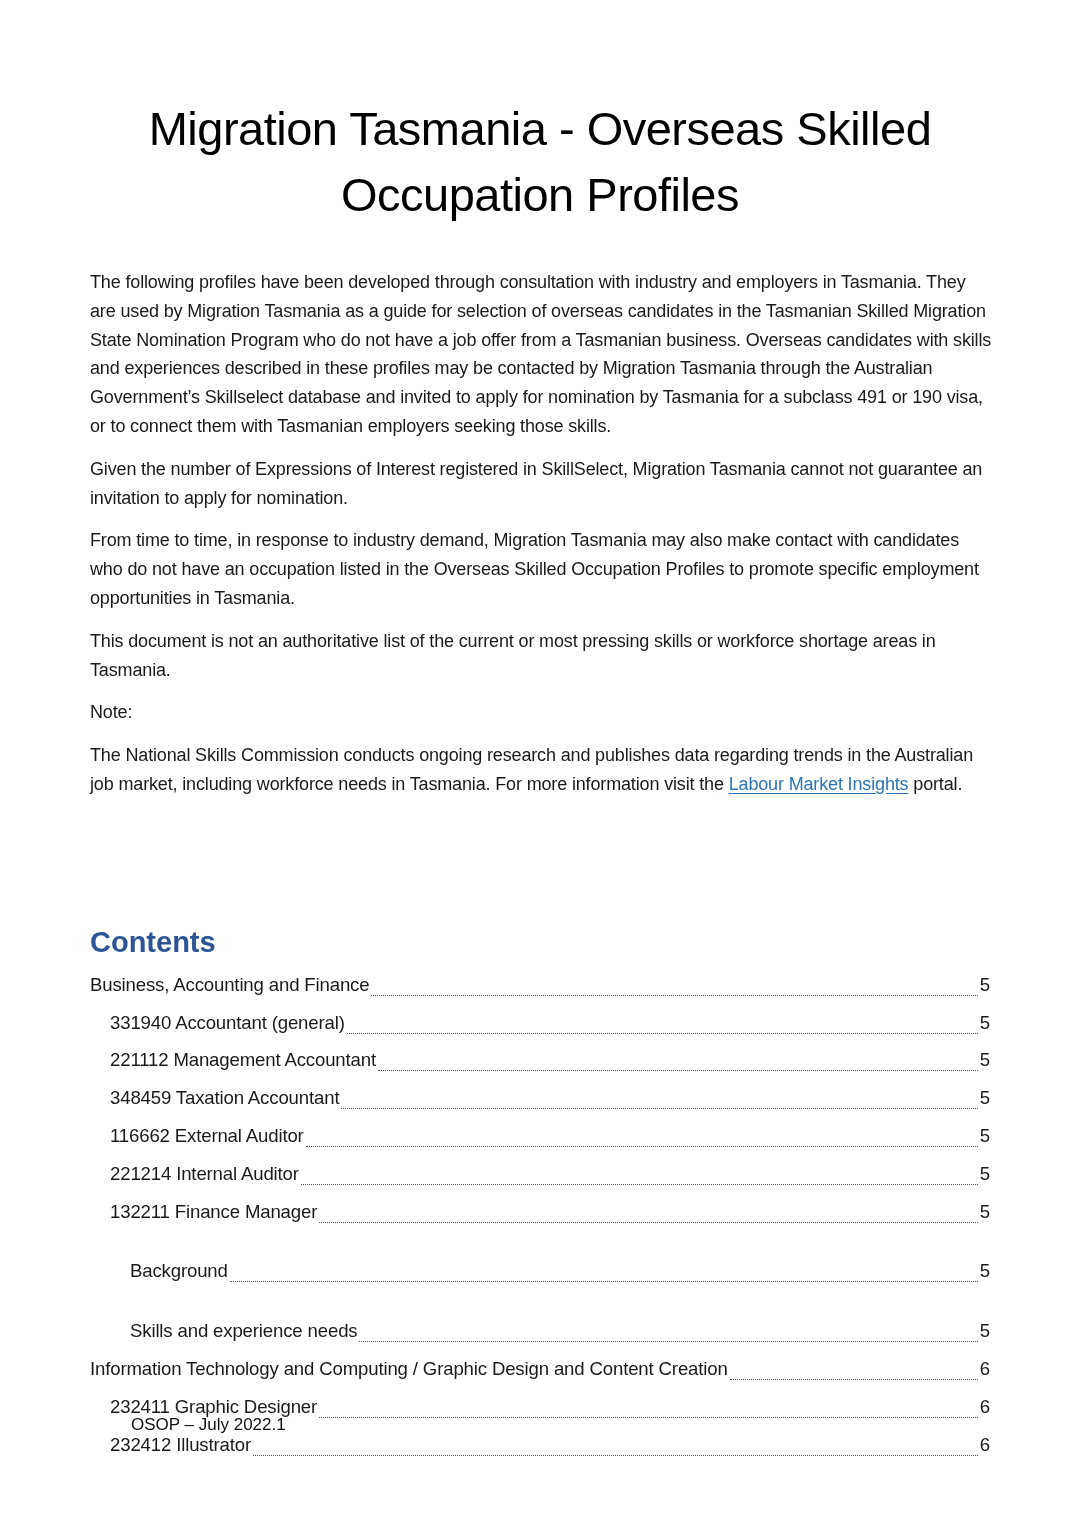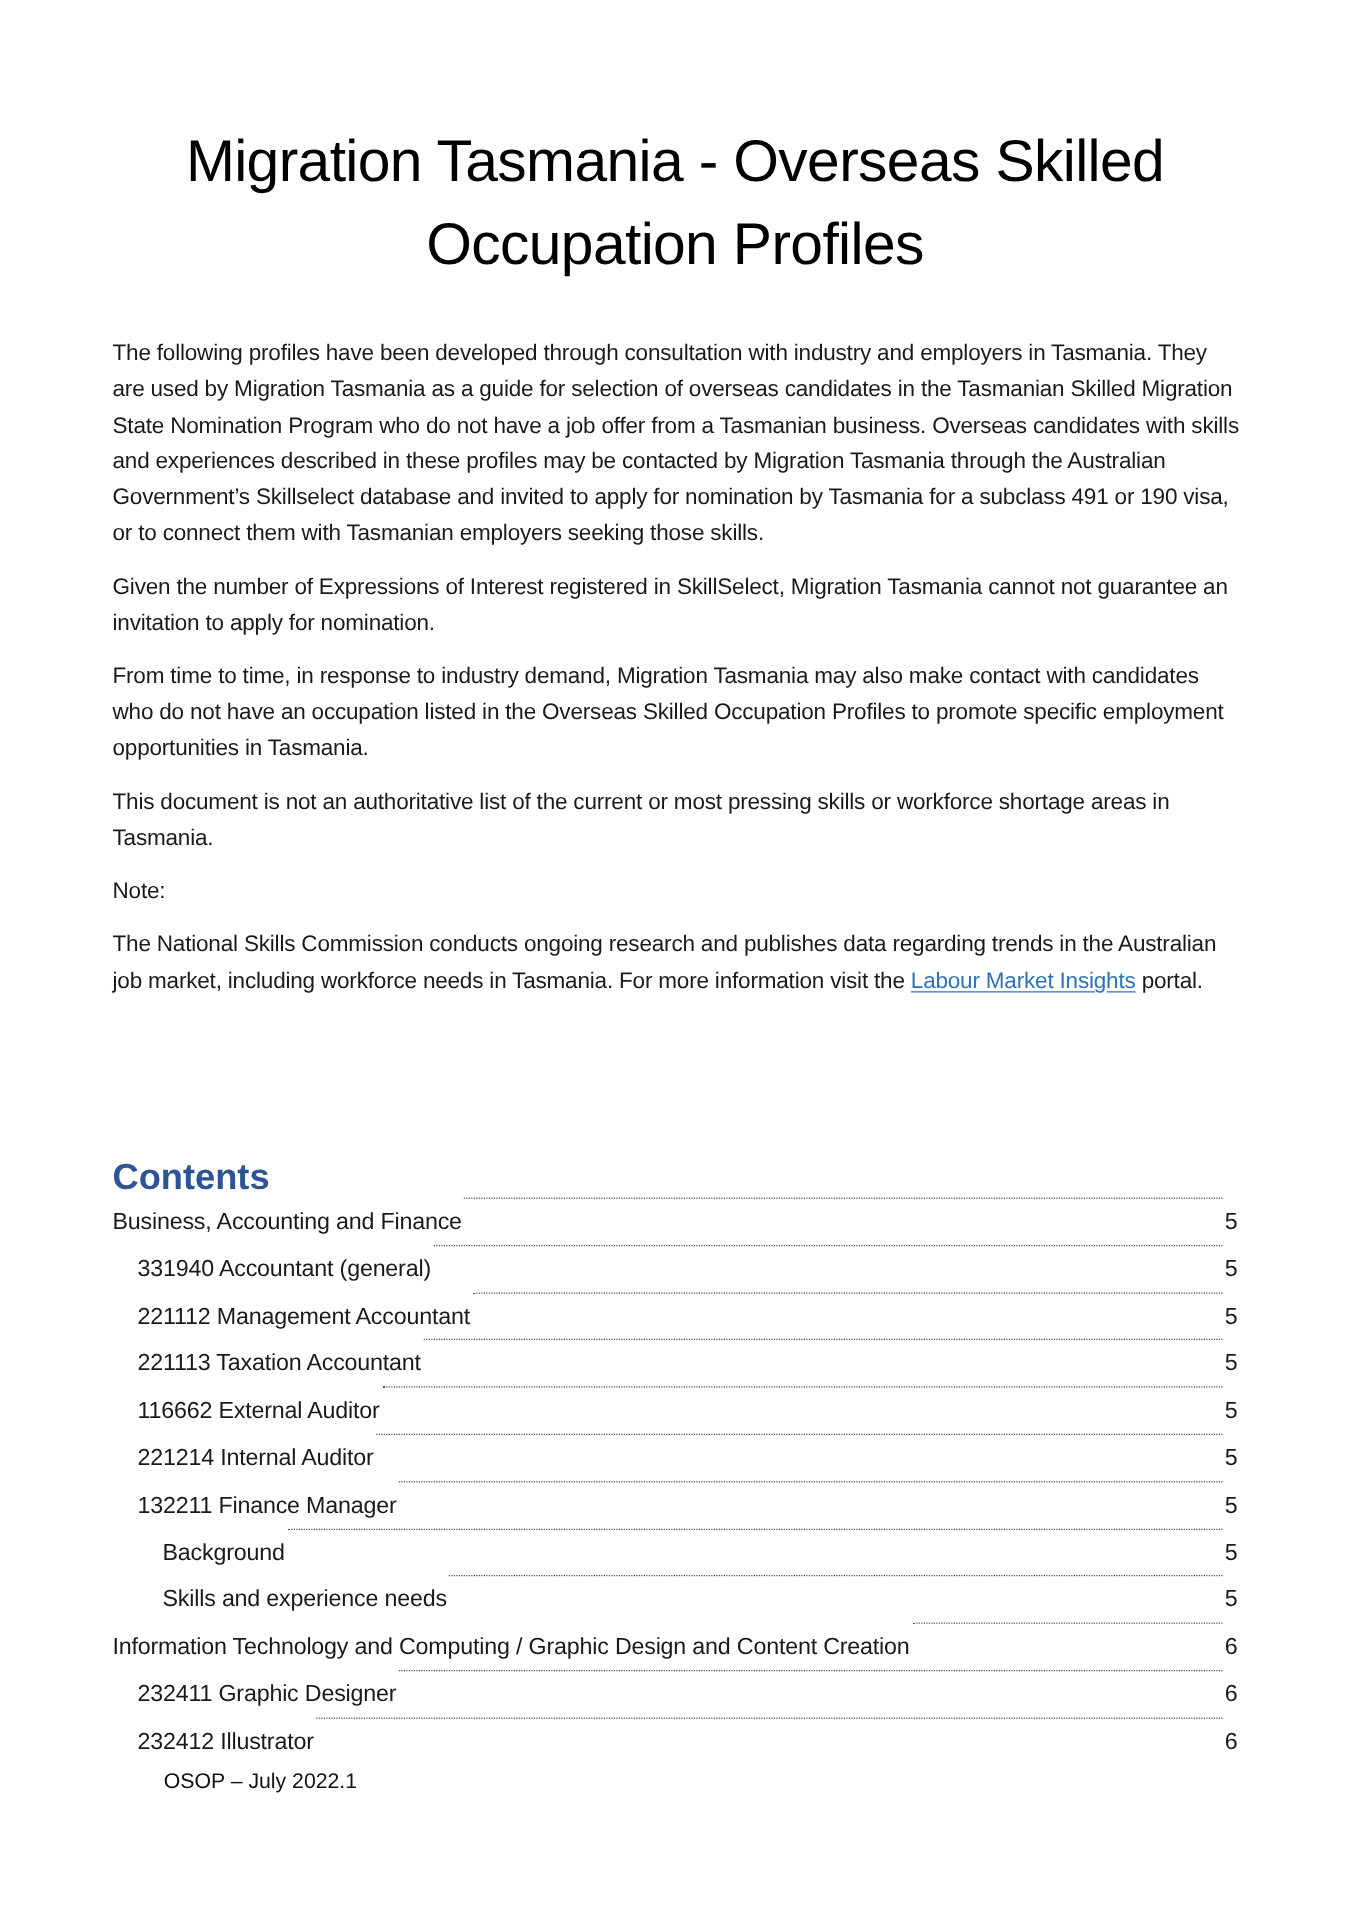--- a/index.html
+++ b/index.html
@@ -49,29 +49,29 @@
       text-align: right;
     }
     .toc {
       position: absolute;
       left: 90px;
       top: 962px;
       width: 900px;
     }
     .toc-row {
       display: flex;
-      align-items: flex-start;
+      align-items: flex-end;
       height: 37.8px;
       font-size: 18.6px;
       line-height: 30px;
       color: #1a1a1a;
       letter-spacing: -0.15px;
     }
     .toc-row.level-2 { padding-left: 20px; }
-    .toc-row.level-3 { padding-left: 40px; }
+    .toc-row.level-3 { padding-left: 40px; margin-top: 22px; }
     .toc-label { white-space: nowrap; }
     .toc-leader {
       flex: 1;
       border-bottom: 1.5px dotted #555;
       margin: 0 2px;
       transform: translateY(-4px);
       min-width: 10px;
     }
     .toc-page { white-space: nowrap; }
     .footer {
@@ -116,21 +116,21 @@
         <span class="toc-label">331940 Accountant (general)</span>
         <span class="toc-leader"></span>
         <span class="toc-page">5</span>
       </div>
       <div class="toc-row level-2">
         <span class="toc-label">221112 Management Accountant</span>
         <span class="toc-leader"></span>
         <span class="toc-page">5</span>
       </div>
       <div class="toc-row level-2">
-        <span class="toc-label">221113 Taxation Accountant</span>
+        <span class="toc-label">348459 Taxation Accountant</span>
         <span class="toc-leader"></span>
         <span class="toc-page">5</span>
       </div>
       <div class="toc-row level-2">
         <span class="toc-label">116662 External Auditor</span>
         <span class="toc-leader"></span>
         <span class="toc-page">5</span>
       </div>
       <div class="toc-row level-2">
         <span class="toc-label">221214 Internal Auditor</span>

